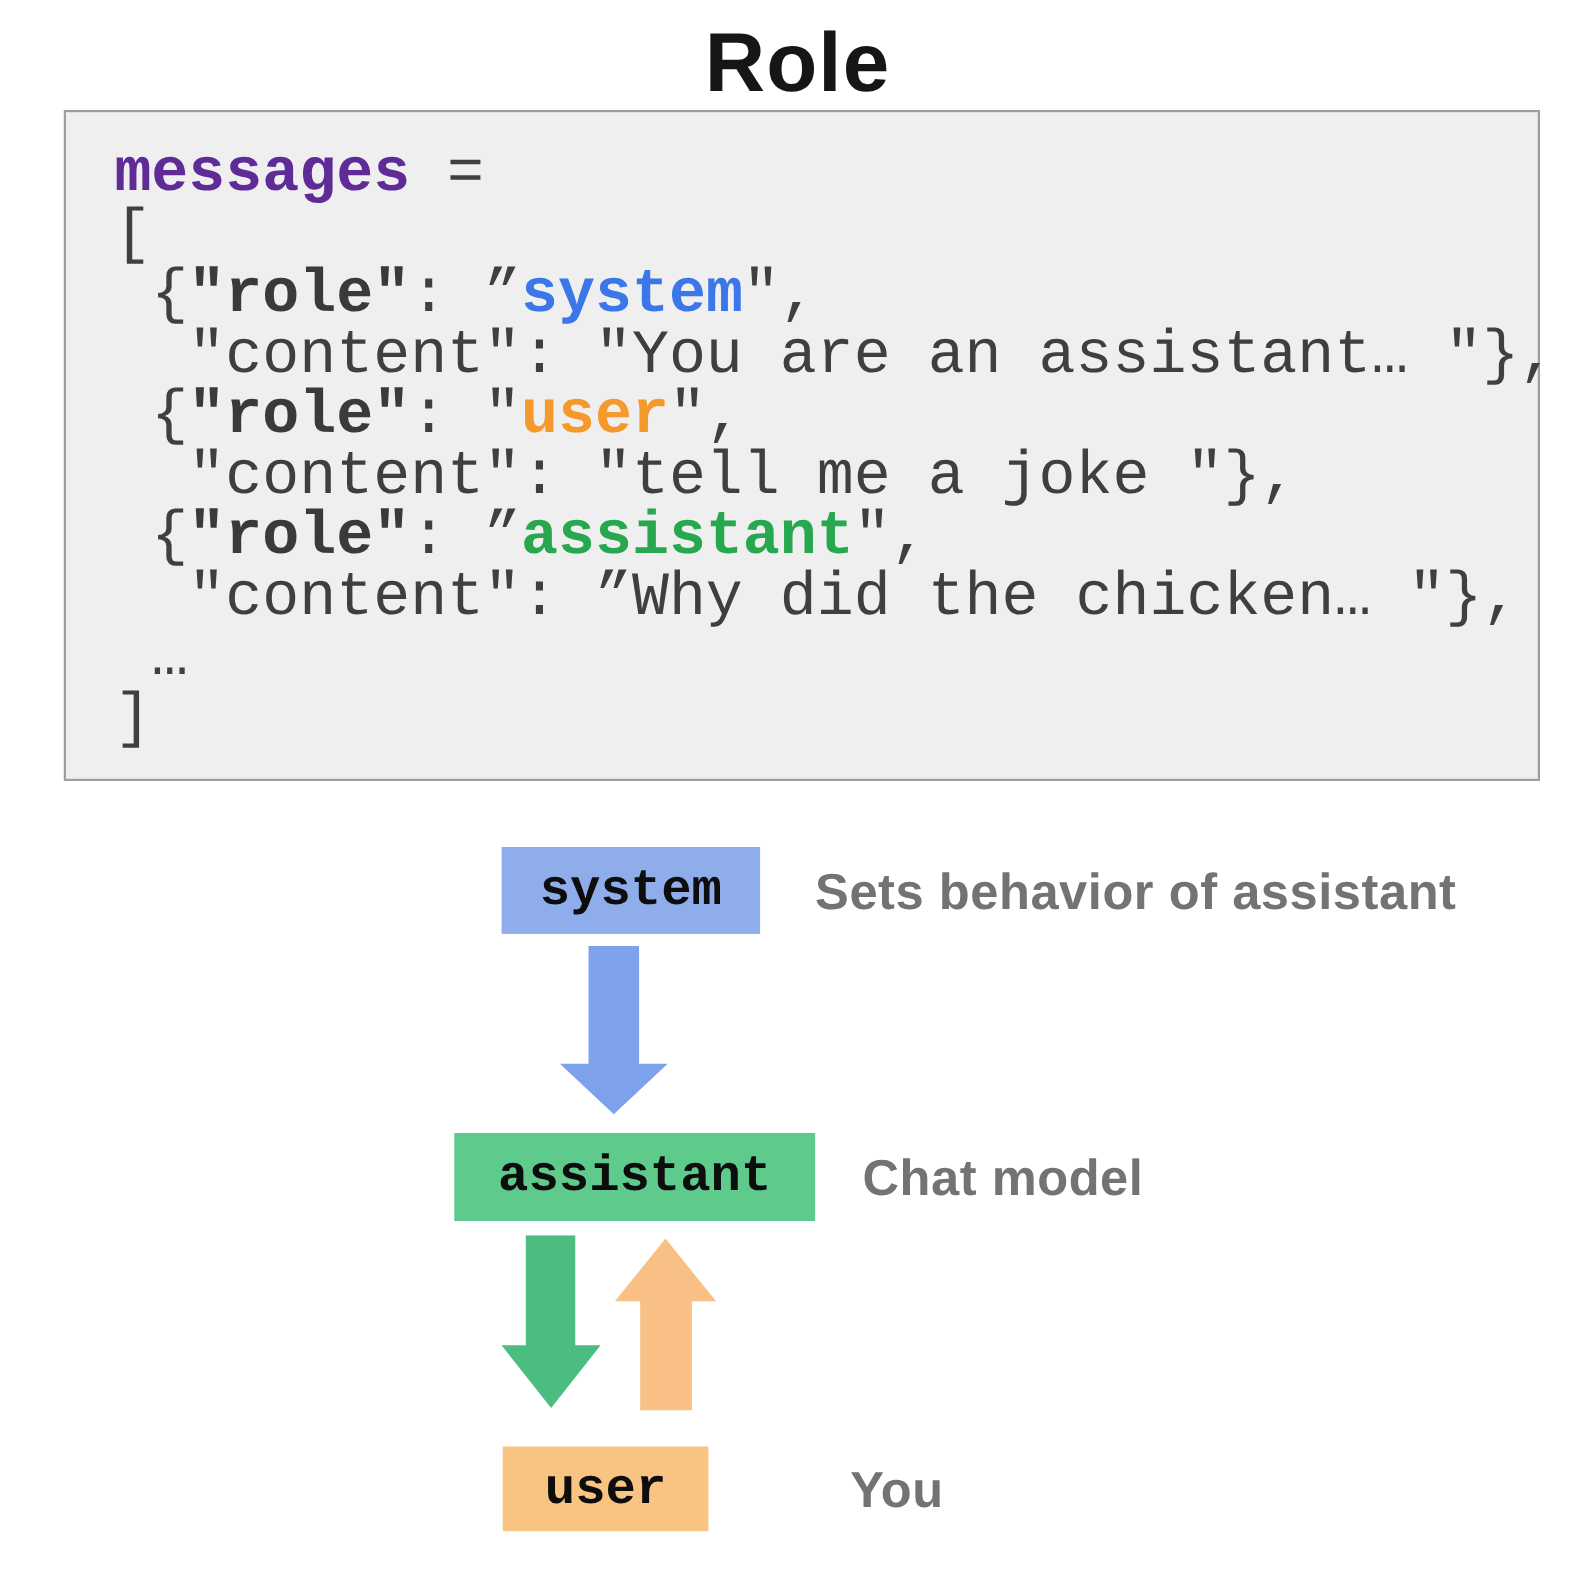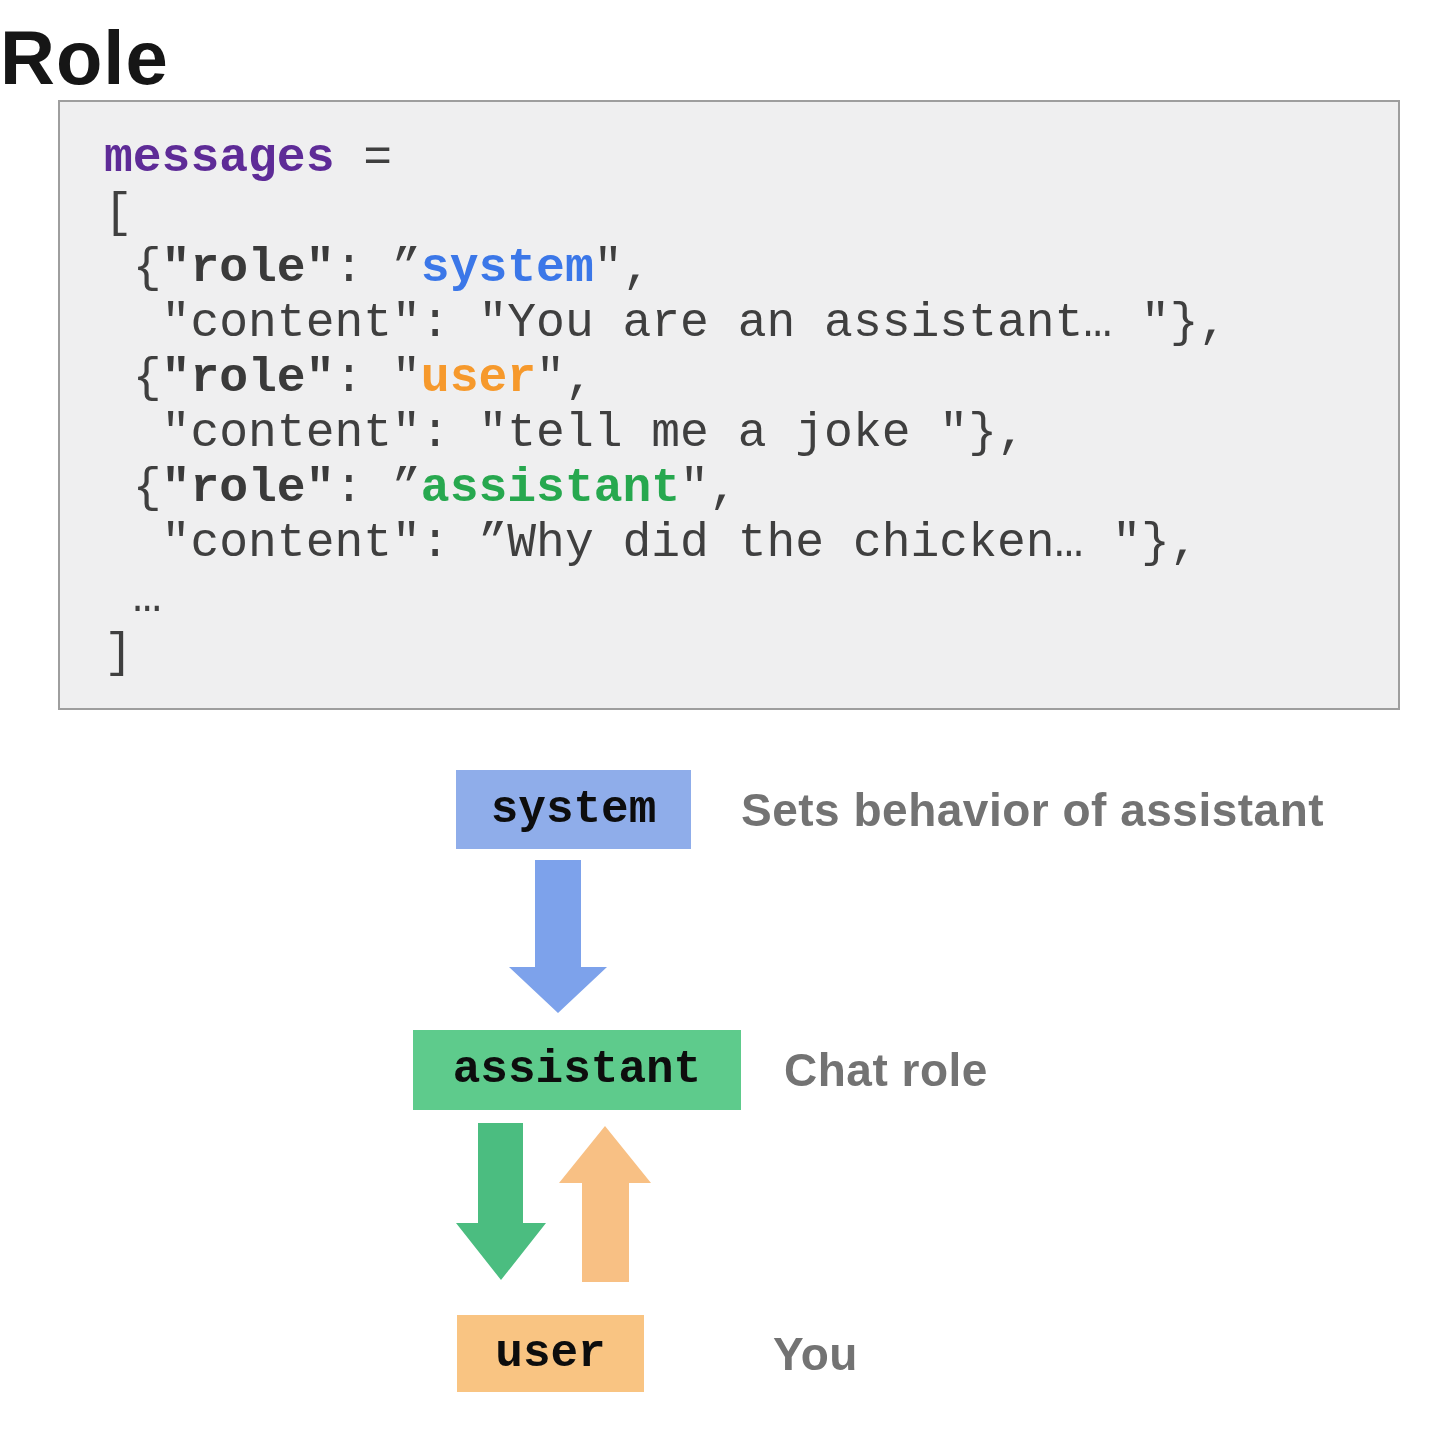--- a/index.html
+++ b/index.html
@@ -5,34 +5,34 @@
   html,body{margin:0;padding:0;background:#ffffff;}
   #canvas{
     position:relative;
     width:1450px;height:1446px;
     background:#ffffff;
     overflow:hidden;
     font-family:"Liberation Sans", sans-serif;
   }
   .title{
     position:absolute;top:14px;left:0;width:100%;
-    text-align:left;
+    text-align:center;
     font-size:76px;font-weight:600;color:#161616;
     letter-spacing:1px;
   }
   .codeblock{
     position:absolute;left:58px;top:100px;
     width:1342px;height:610px;
     box-sizing:border-box;
     background:#efeff0;
     border:2px solid #9e9e9e;
     border-top-color:#8e8e8e;
     padding:29px 16px 0 44px;
     font-family:"Liberation Mono", monospace;
-    font-size:48px;
+    font-size:56px;
     color:#3f3f3f;
   }
   .code-line{
     height:55px;line-height:55px;
     white-space:pre;
   }
   .box{
     position:absolute;
     display:flex;align-items:center;justify-content:center;
     font-family:"Liberation Mono", monospace;
@@ -80,21 +80,21 @@
   </div>
   <div class="desc desc-system">Sets behavior of assistant</div>
 
   <svg class="arrow" id="arrow-system" viewBox="0 0 100 154" preserveAspectRatio="none">
     <polygon points="27,0 73,0 73,107 99,107 50,153 1,107 27,107" fill="#7da2eb"></polygon>
   </svg>
 
   <div class="box box-assistant" style="background: rgb(94, 203, 140);">
     <span>assistant</span>
   </div>
-  <div class="desc desc-assistant">Chat role</div>
+  <div class="desc desc-assistant">Chat model</div>
 
   <svg class="arrow" id="arrow-assistant" viewBox="0 0 92 158" preserveAspectRatio="none">
     <polygon points="23,0 68,0 68,100 91,100 46,157 1,100 23,100" fill="#4bbd80"></polygon>
   </svg>
 
   <svg class="arrow" id="arrow-user" viewBox="0 0 94 158" preserveAspectRatio="none">
     <polygon points="47,1 93,58 71,58 71,157 24,157 24,58 1,58" fill="#f8c084"></polygon>
   </svg>
 
   <div class="box box-user" style="background: rgb(249, 196, 130);">

